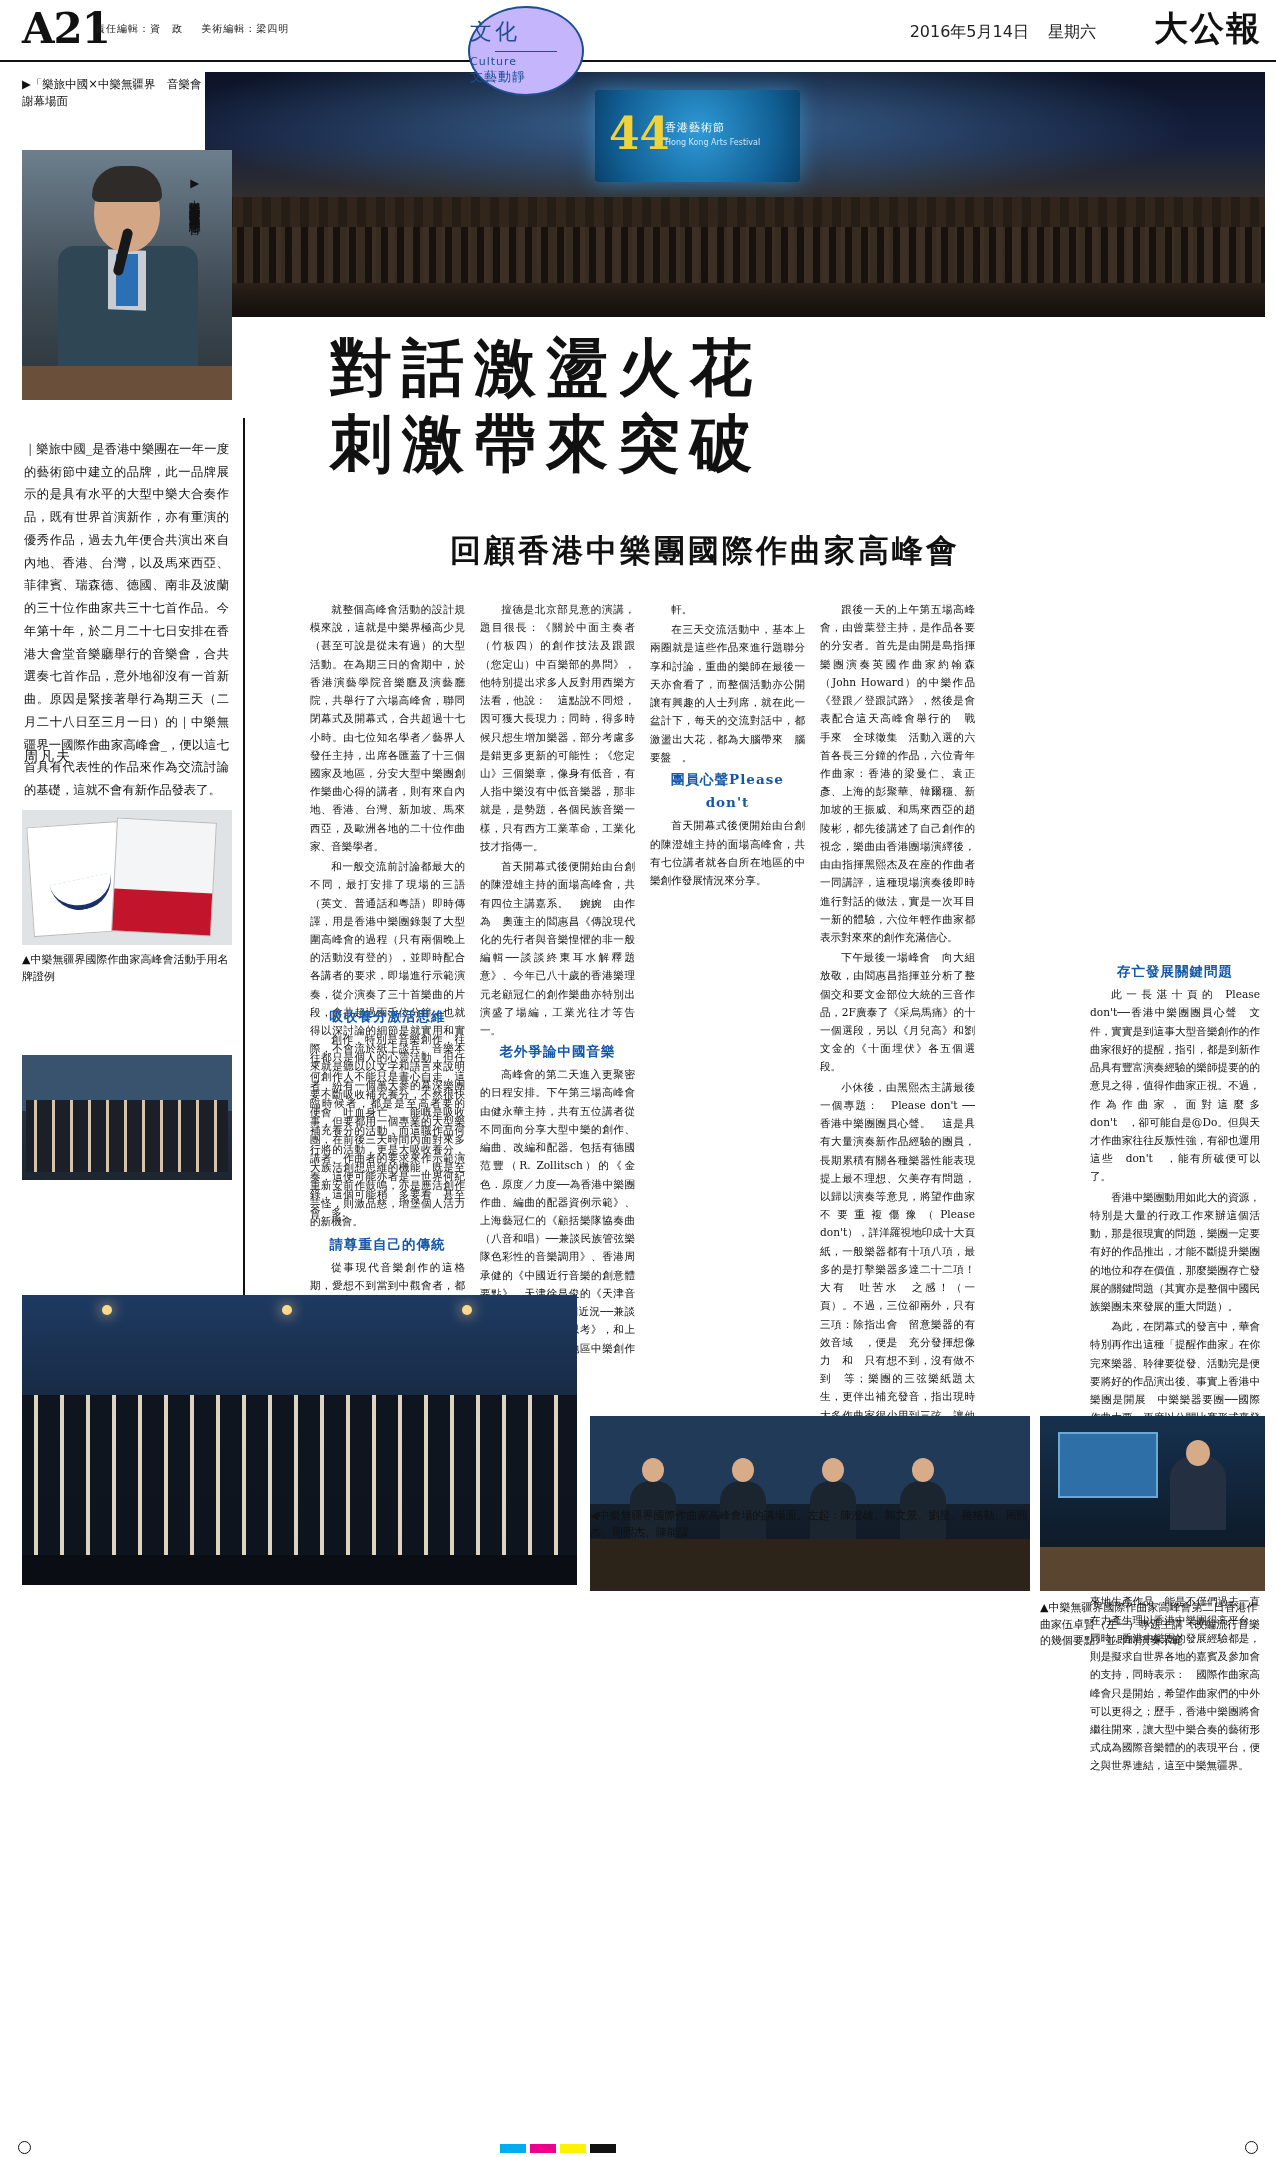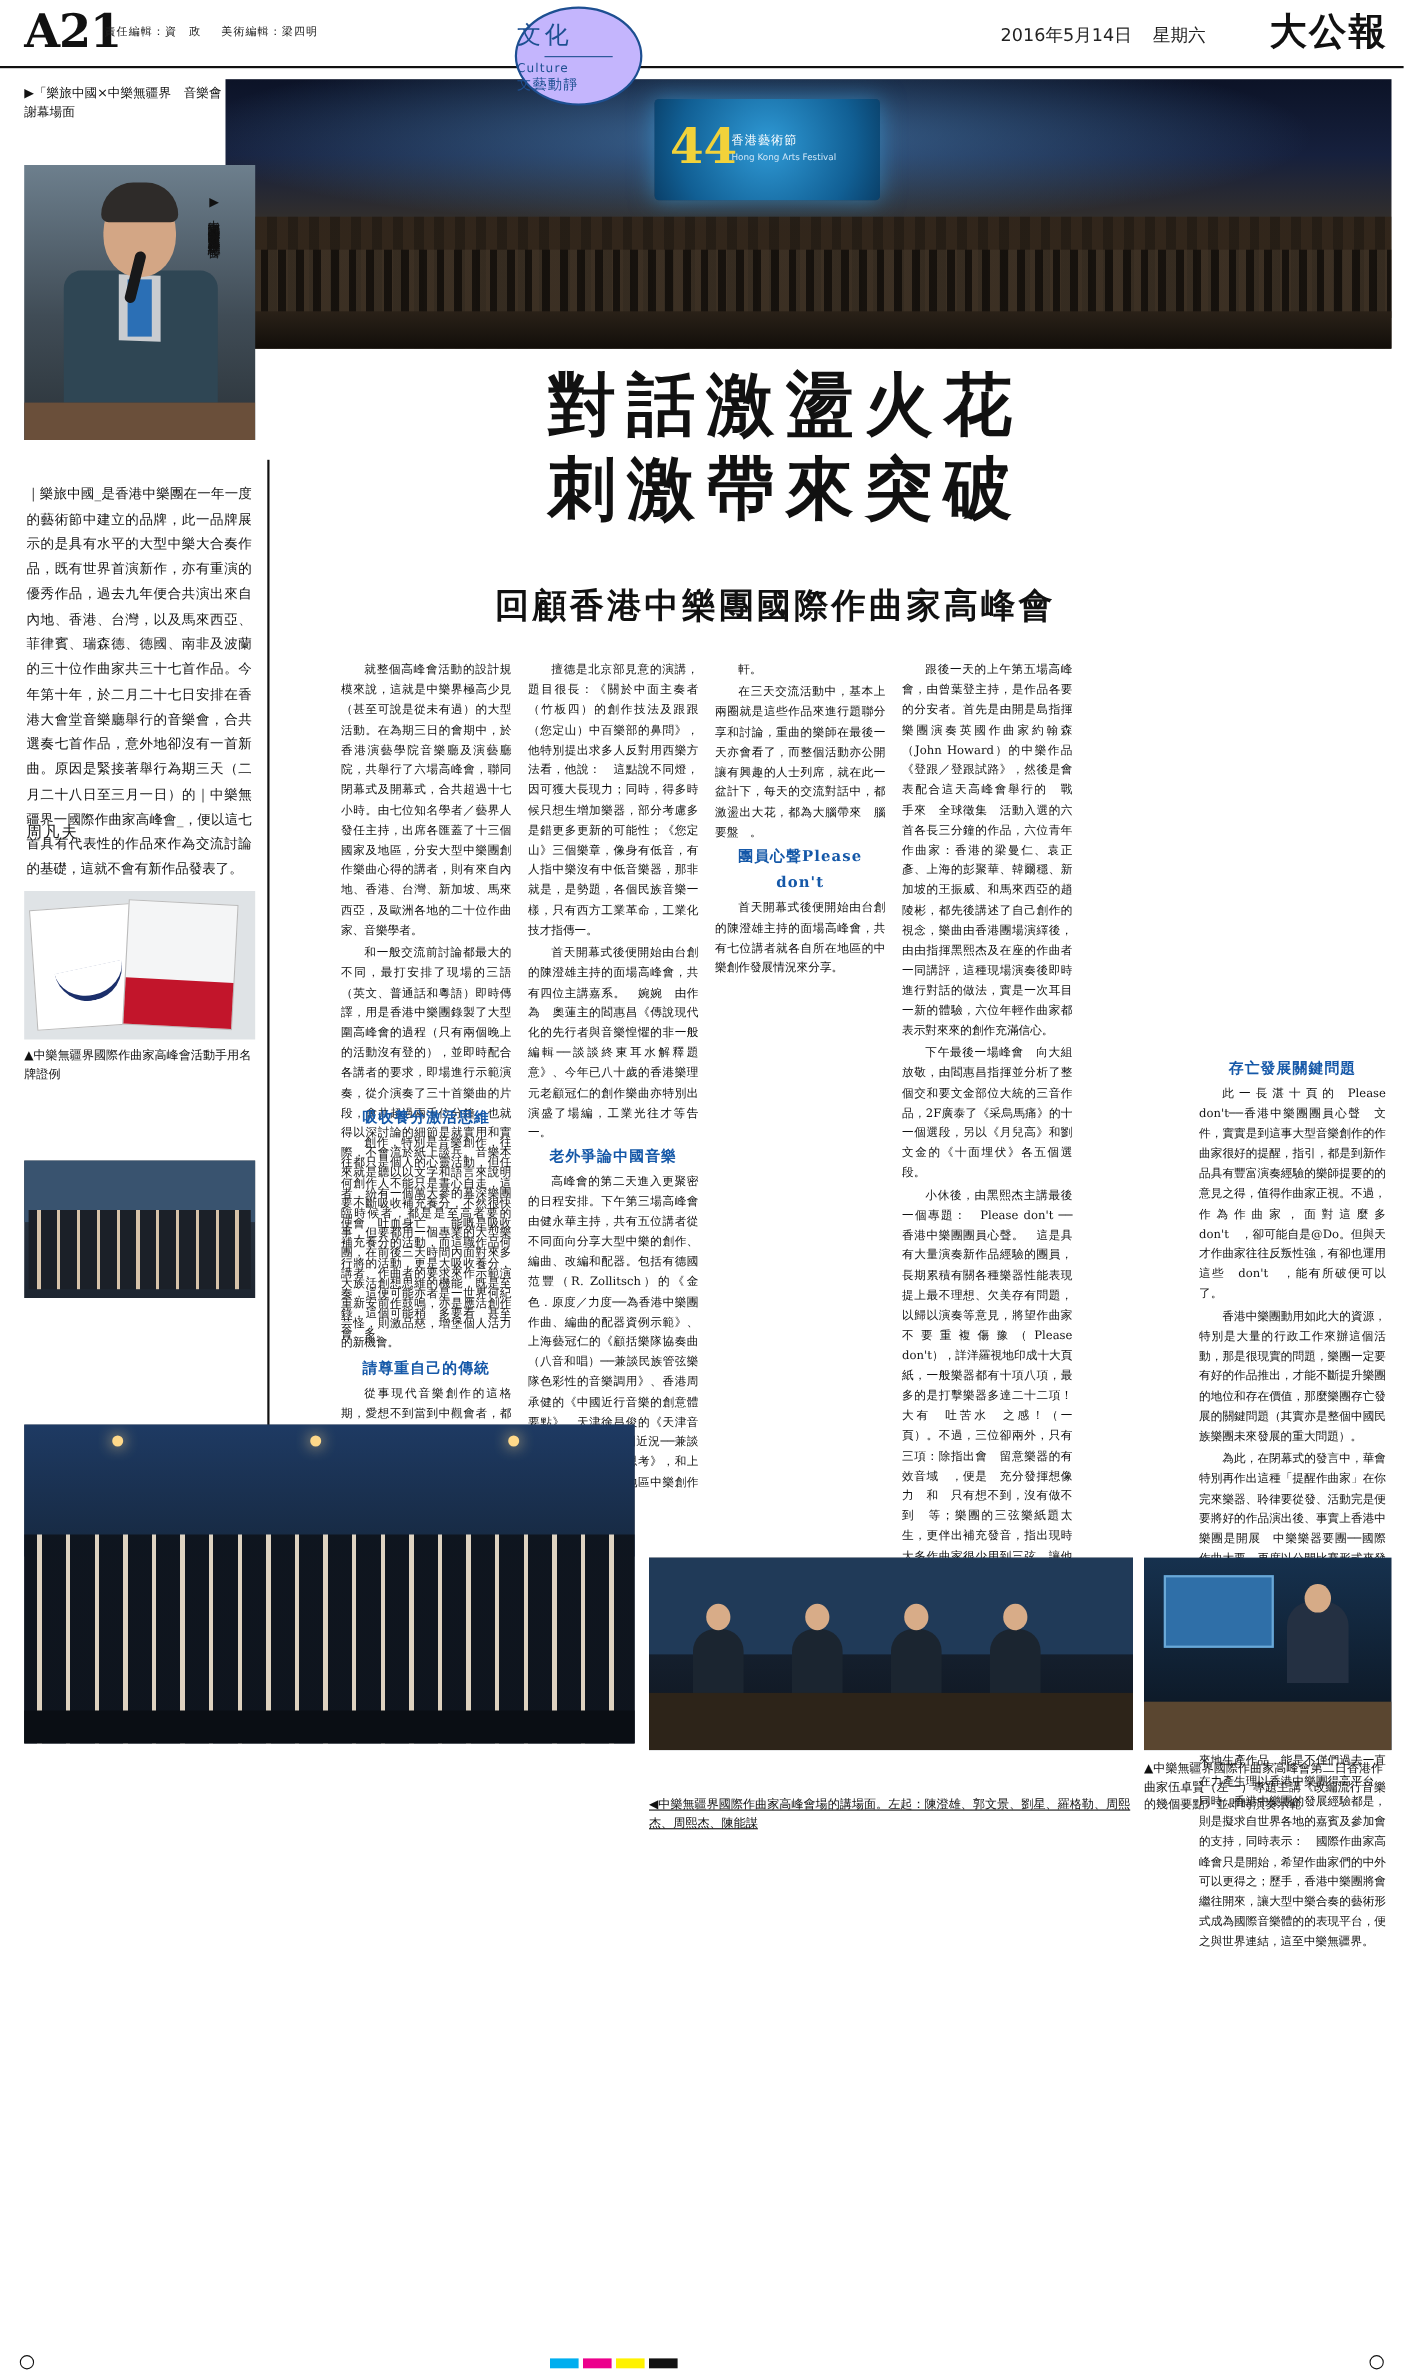--- a/index.html
+++ b/index.html
@@ -81,21 +81,21 @@
   .ph-panel .h{position:absolute;width:22px;height:24px;border-radius:50%;background:#d8ac88;}
 
   
   .ph-right{left:1040px;top:1416px;width:225px;height:175px;background:linear-gradient(180deg,#16314e,#0b131d);}
   .ph-right .scr{position:absolute;left:18px;top:16px;width:96px;height:62px;background:#2f6fa8;border:2px solid #6aa8d6;}
   .ph-right .man{position:absolute;left:130px;top:40px;width:56px;height:74px;background:#243042;border-radius:22px 22px 0 0;}
   .ph-right .manh{position:absolute;left:146px;top:24px;width:24px;height:26px;border-radius:50%;background:#d6ab87;}
   .ph-right .tbl{position:absolute;left:0;bottom:0;width:100%;height:44px;background:#5a4630;}
 
   
-  .headline{position:absolute;left:330px;top:330px;width:600px;text-align:right;}
+  .headline{position:absolute;left:330px;top:330px;width:600px;text-align:left;}
   .headline .l1,.headline .l2{font-family:"DejaVu Serif","Liberation Serif",serif;font-size:62px;font-weight:bold;letter-spacing:10px;line-height:1.22;color:#111;}
   .subhead{position:absolute;left:300px;top:530px;width:660px;text-align:right;
      font-family:"DejaVu Serif","Liberation Serif",serif;font-size:31px;font-weight:bold;letter-spacing:3px;color:#111;}
 
   
   .lead{position:absolute;left:24px;top:438px;width:205px;font-family:"DejaVu Serif","Liberation Serif",serif;
         font-size:12.3px;line-height:1.85;text-align:justify;color:#111;}
   .byline{position:absolute;left:24px;top:748px;width:205px;font-family:"DejaVu Serif","Liberation Serif",serif;font-size:14px;letter-spacing:2px;}
 
   .vline{position:absolute;background:#111;}
@@ -251,21 +251,21 @@
     <div class="p" style="left:40px"></div>
     <div class="h" style="left:52px;top:42px"></div>
     <div class="p" style="left:130px"></div>
     <div class="h" style="left:142px;top:42px"></div>
     <div class="p" style="left:220px"></div>
     <div class="h" style="left:232px;top:42px"></div>
     <div class="p" style="left:310px"></div>
     <div class="h" style="left:322px;top:42px"></div>
     <div class="tbl"></div>
   </div>
-  <div class="capline" style="left:590px;top:1633px;width:440px;text-decoration:underline;">◀中樂無疆界國際作曲家高峰會場的講場面。左起：陳澄雄、郭文景、劉星、羅格勒、周熙杰、周熙杰、陳能謀</div>
+  <div class="capline" style="left:590px;top:1508px;width:440px;">◀中樂無疆界國際作曲家高峰會場的講場面。左起：陳澄雄、郭文景、劉星、羅格勒、周熙杰、周熙杰、陳能謀</div>
 
   <div class="photo ph-right">
     <div class="scr"></div>
     <div class="man"></div>
     <div class="manh"></div>
     <div class="tbl"></div>
   </div>
   <div class="capline" style="left:1040px;top:1600px;width:225px;">▲中樂無疆界國際作曲家高峰會第二日香港作曲家伍卓賢（左一）專題主講《改編流行音樂的幾個要點》並即時演奏示範</div>
 
   <div class="colorbars">

